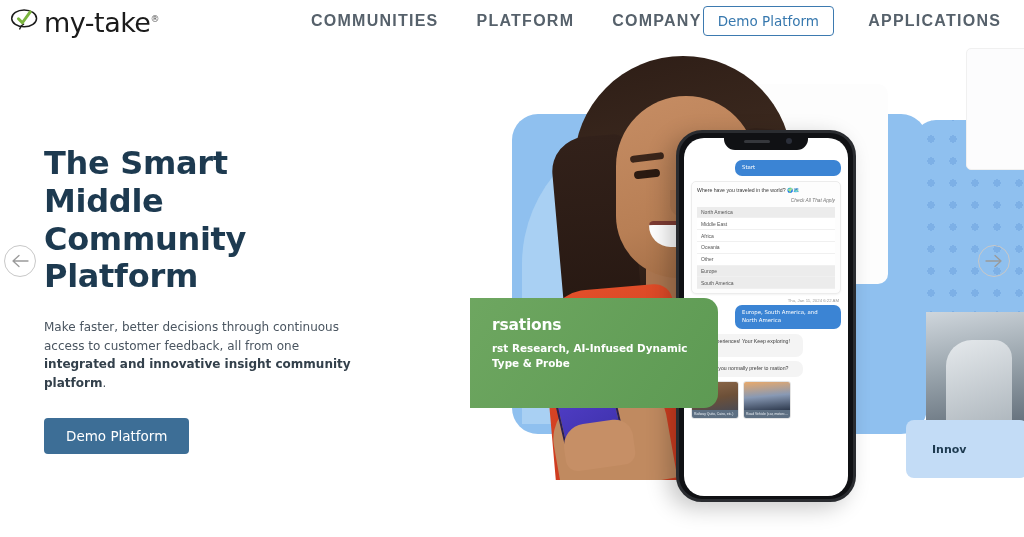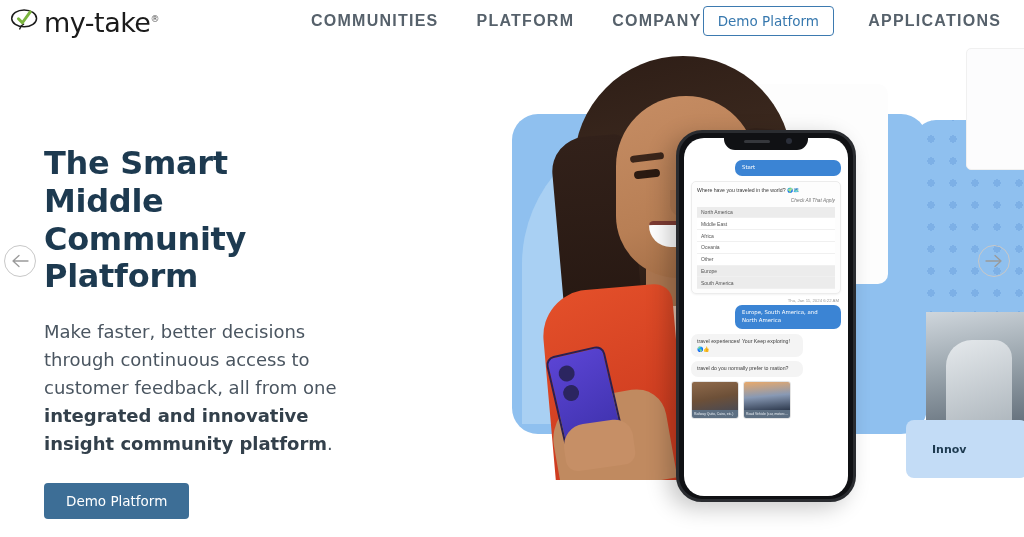--- a/index.html
+++ b/index.html
@@ -62,21 +62,21 @@
   .hero-copy {
     position: absolute; left: 44px; top: 103px; width: 330px;
   }
   .hero-title {
     font-size: 32px; line-height: 1.18; font-weight: 700;
     color: #1d3a50; letter-spacing: -0.3px;
     font-family: "DejaVu Sans", sans-serif;
   }
   .hero-sub {
     margin-top: 22px;
-    font-size: 18px; line-height: 1.56; color: #4a5560;
+    font-size: 12px; line-height: 1.56; color: #4a5560;
     font-family: "DejaVu Sans", sans-serif; width: 318px;
   }
   .hero-sub b { font-weight: 700; color: #33404b; }
   .hero-actions { margin-top: 25px; display: flex; gap: 17px; }
   .btn-primary {
     height: 36px; padding: 0 22px; border: none; border-radius: 4px;
     background: #3d6e96; color: #ffffff; font-size: 13.5px;
     font-family: "DejaVu Sans", sans-serif;
     display: flex; align-items: center; justify-content: center; cursor: pointer;
   }
@@ -445,20 +445,27 @@
           </div>
 
         </div>
       </div>
       <div class="phone-notch">
         <span class="notch-speaker"></span>
         <span class="notch-cam"></span>
       </div>
     </div>
 
+    <div class="green-card">
+      <div class="gc-title">rsations</div>
+      <div class="gc-sub">
+        <span>rst Research, AI-Infused Dynamic</span><br>
+        <span>Type &amp; Probe</span>
+      </div>
+    </div>
 
     <div class="peek">
       <div class="peek-dots"></div>
       <div class="peek-white"></div>
       <div class="peek-photo"></div>
       <div class="peek-card">
         <span class="peek-card-txt">Innov</span>
       </div>
     </div>
 

